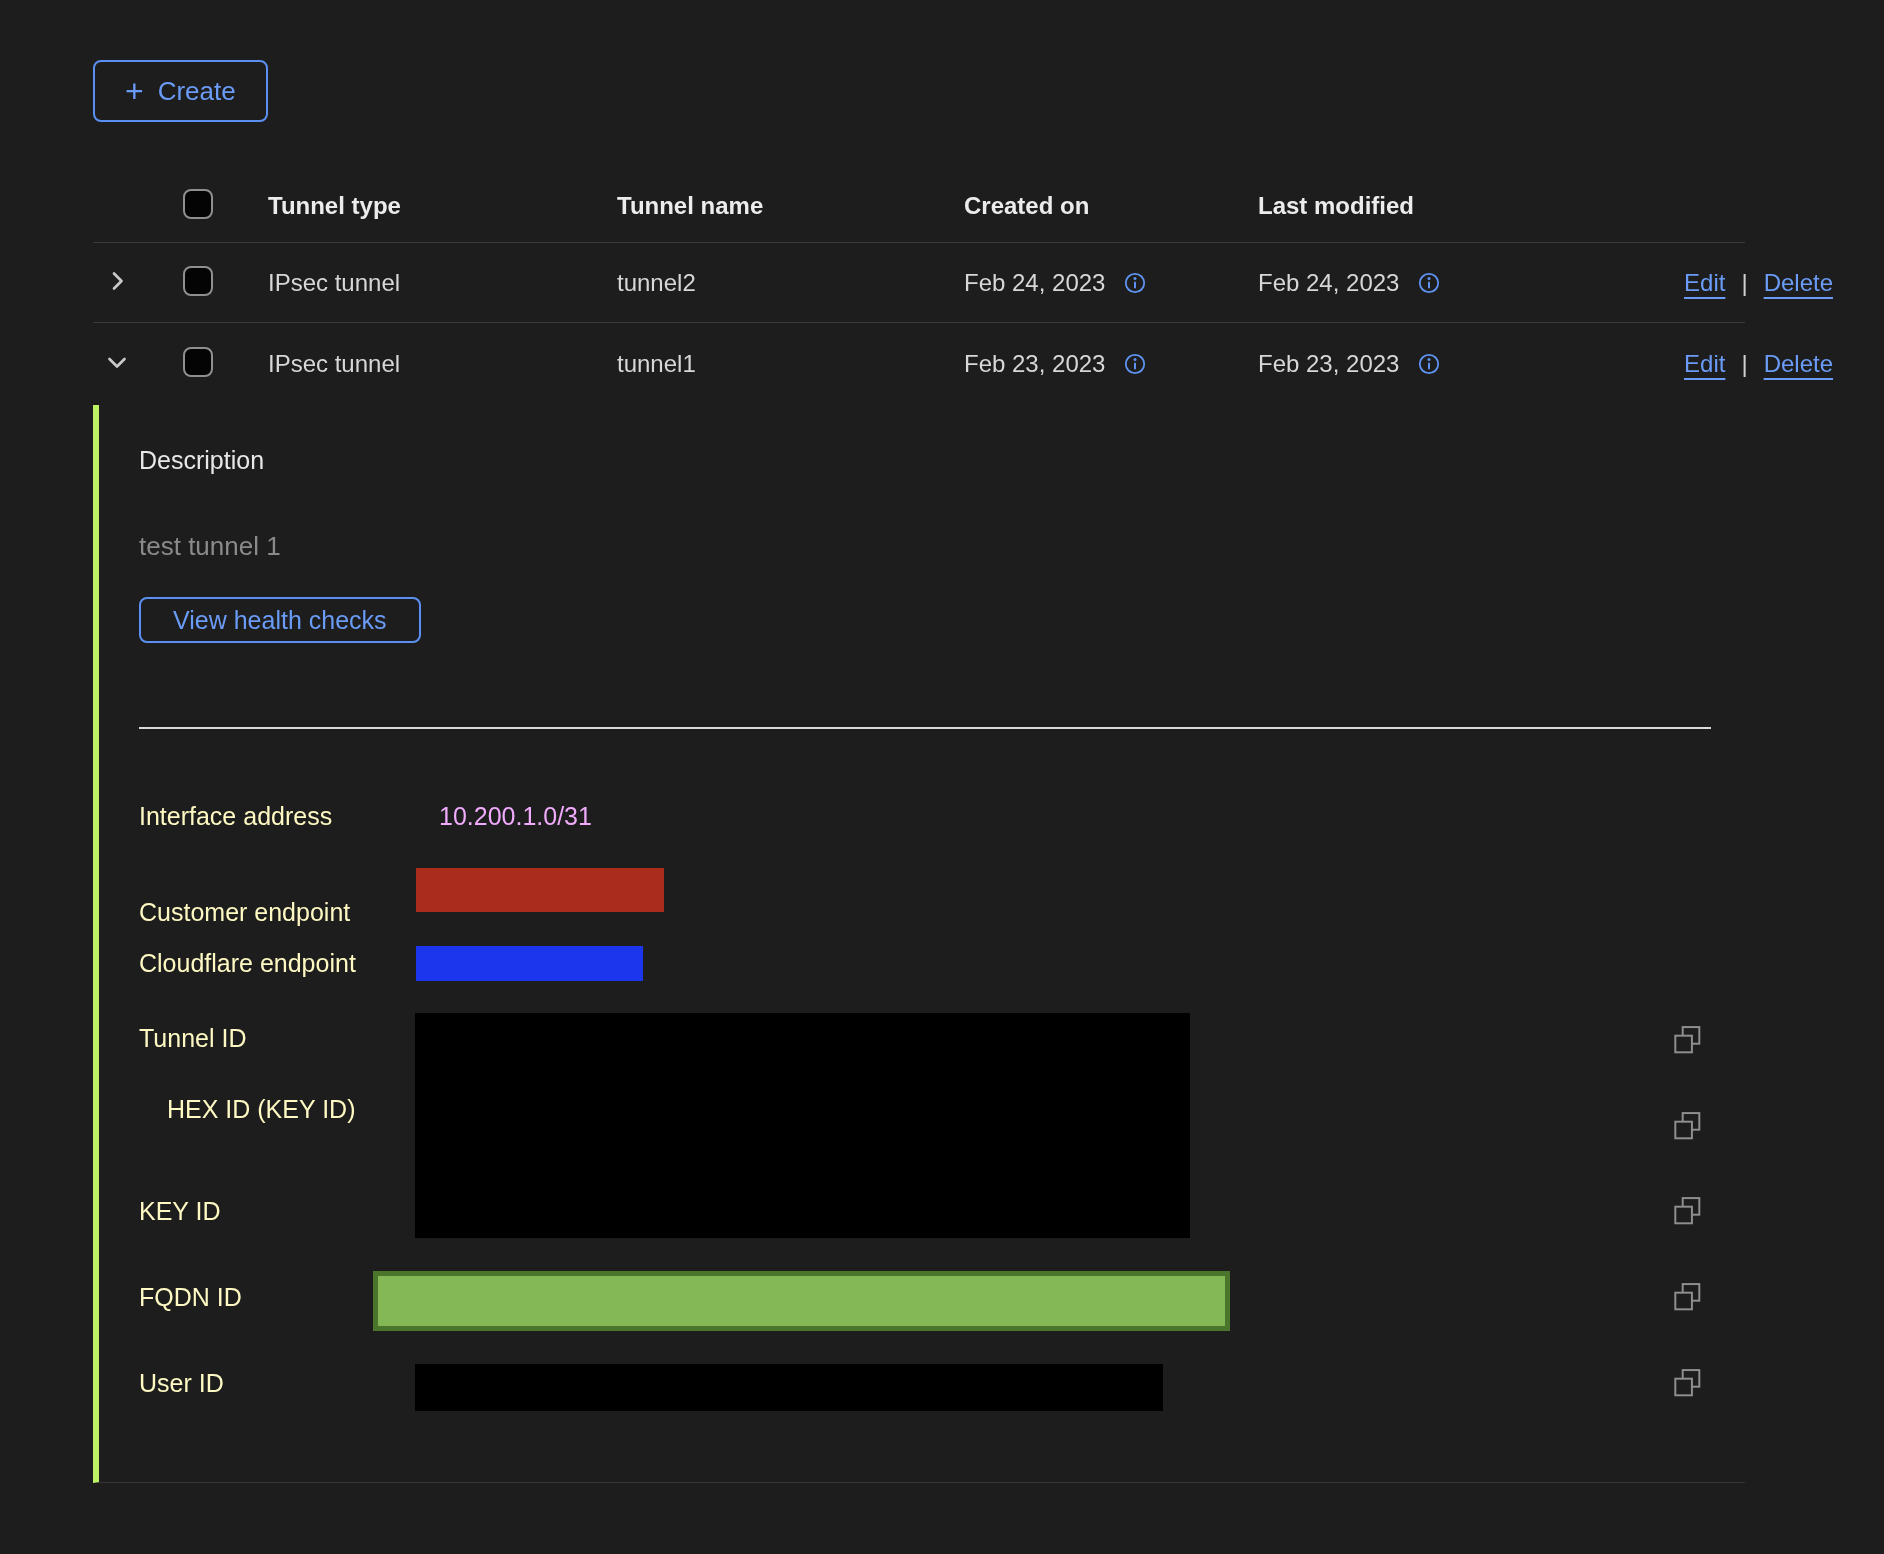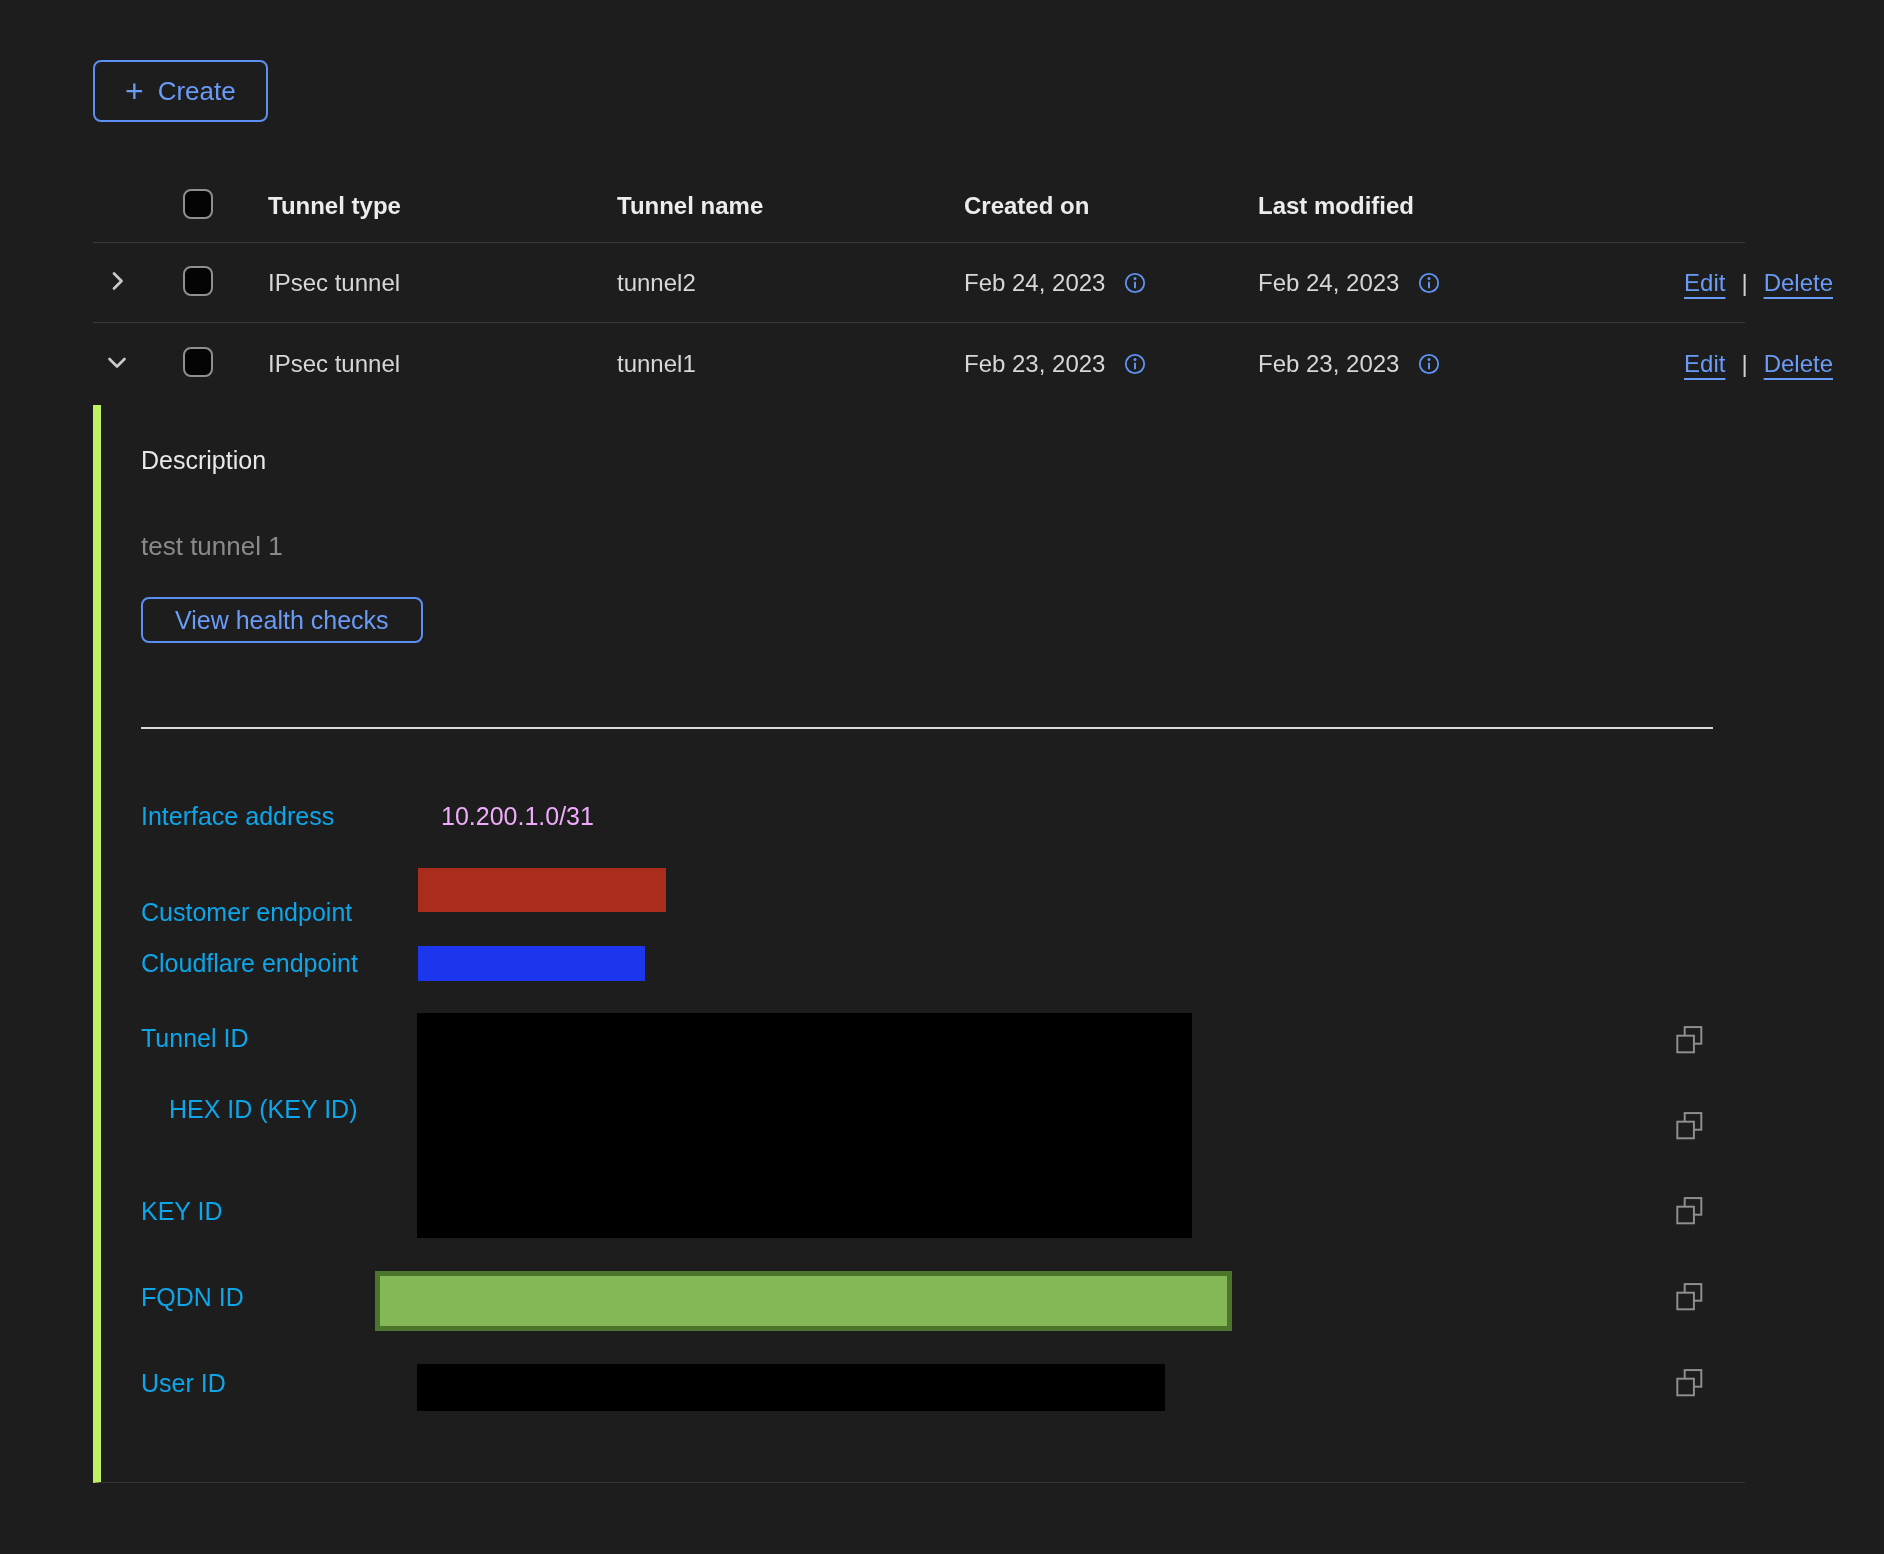--- a/index.html
+++ b/index.html
@@ -52,21 +52,21 @@
     color: #6a9bf6; font-size: 24px; text-decoration: underline;
     text-underline-offset: 6px; cursor: pointer; background: none; border: none;
     font-family: inherit;
   }
   .pipe { color: #d0d0d0; font-size: 24px; }
   .icon-btn { background: none; border: none; cursor: pointer; display: inline-flex; padding: 0; }
 
   .panel {
     position: relative;
     width: 1652px; height: 1078px;
-    border-left: 8px solid #bef264;
+    border-left: 6px solid #bef264;
     border-bottom: 1px solid #353535;
   }
   .desc-label {
     position: absolute; left: 40px; top: 40px;
     font-size: 25px; font-weight: 500; color: #e8e8e8; line-height: 30px;
   }
   .desc-value {
     position: absolute; left: 40px; top: 125px;
     font-size: 26px; color: #8a8a8a; line-height: 32px;
   }
@@ -77,21 +77,21 @@
     background: transparent;
     border: 2px solid #5b8ff2; border-radius: 8px;
     color: #6a9bf6; font-size: 25px; font-family: inherit; cursor: pointer;
   }
   .light-divider {
     position: absolute; left: 40px; top: 322px;
     width: 1572px; height: 2px; background: #d9d9d9;
   }
   .field-label {
     position: absolute; left: 40px;
-    font-size: 25px; color: #0ea5e9; line-height: 32px;
+    font-size: 25px; color: #fef9c3; line-height: 32px;
   }
   .field-value {
     position: absolute; left: 340px;
     font-size: 25px; color: #f0abfc; line-height: 32px;
   }
   .redact { position: absolute; }
   .redact.red   { left: 317px; top: 463px; width: 248px; height: 44px; background: #a92c1c; }
   .redact.blue  { left: 317px; top: 541px; width: 227px; height: 35px; background: #1c36ee; }
   .redact.black-lg { left: 316px; top: 608px; width: 775px; height: 225px; background: #000; }
   .redact.green {

